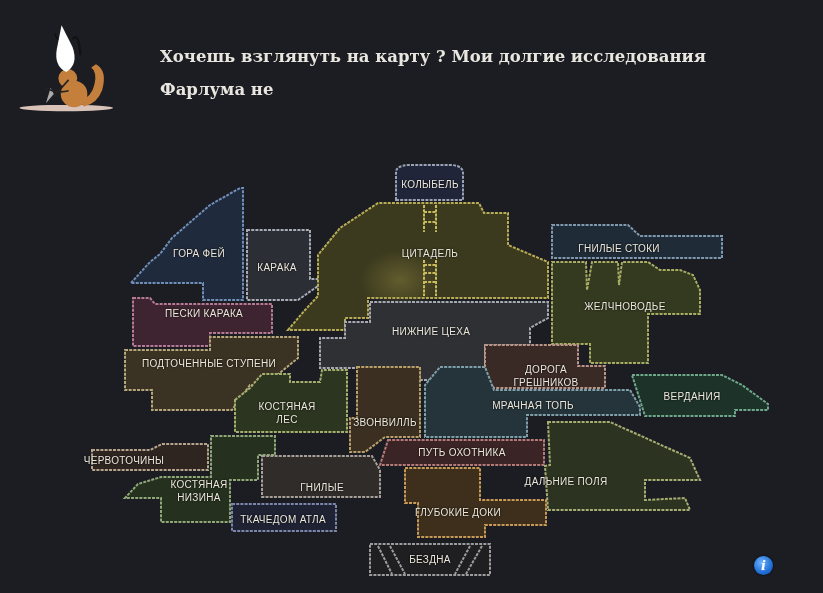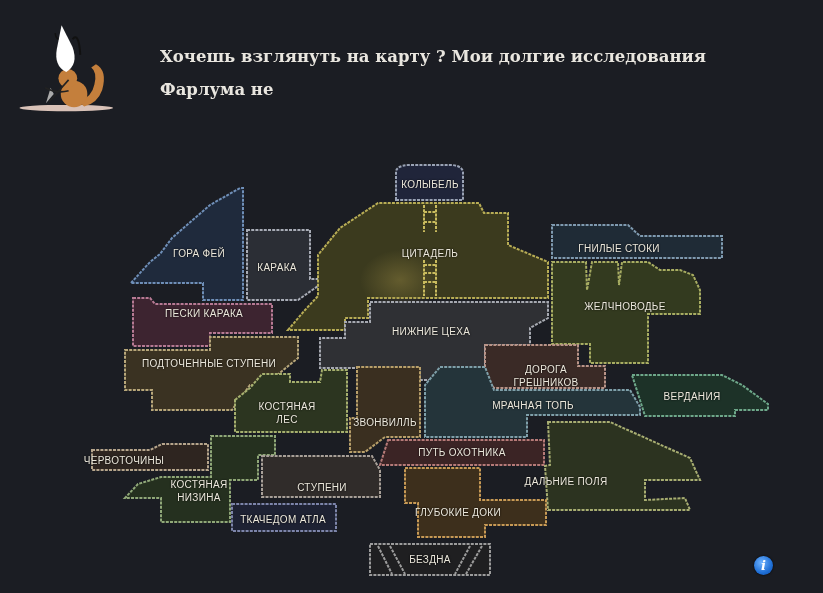--- a/index.html
+++ b/index.html
@@ -171,21 +171,21 @@
   <div>ЛЕС</div>
 </div>
 <div class="lbl" style="left:385px;top:422px">ЗВОНВИЛЛЬ</div>
 <div class="lbl" style="left:533px;top:405px">МРАЧНАЯ ТОПЬ</div>
 <div class="lbl" style="left:124px;top:460px">ЧЕРВОТОЧИНЫ</div>
 <div class="lbl" style="left:462px;top:452px">ПУТЬ ОХОТНИКА</div>
 <div class="lbl" style="left:199px;top:491px">
   <div>КОСТЯНАЯ</div>
   <div>НИЗИНА</div>
 </div>
-<div class="lbl" style="left:322px;top:487px">СТУПЕНИ</div>
+<div class="lbl" style="left:322px;top:487px">ГНИЛЫЕ</div>
 <div class="lbl" style="left:566px;top:481px">ДАЛЬНИЕ ПОЛЯ</div>
 <div class="lbl" style="left:283px;top:519px">ТКАЧЕДОМ АТЛА</div>
 <div class="lbl" style="left:458px;top:512px">ГЛУБОКИЕ ДОКИ</div>
 <div class="lbl" style="left:430px;top:559px">БЕЗДНА</div>
 
 <div class="info-btn">
   <span>i</span>
 </div>
 
 </body></html>

